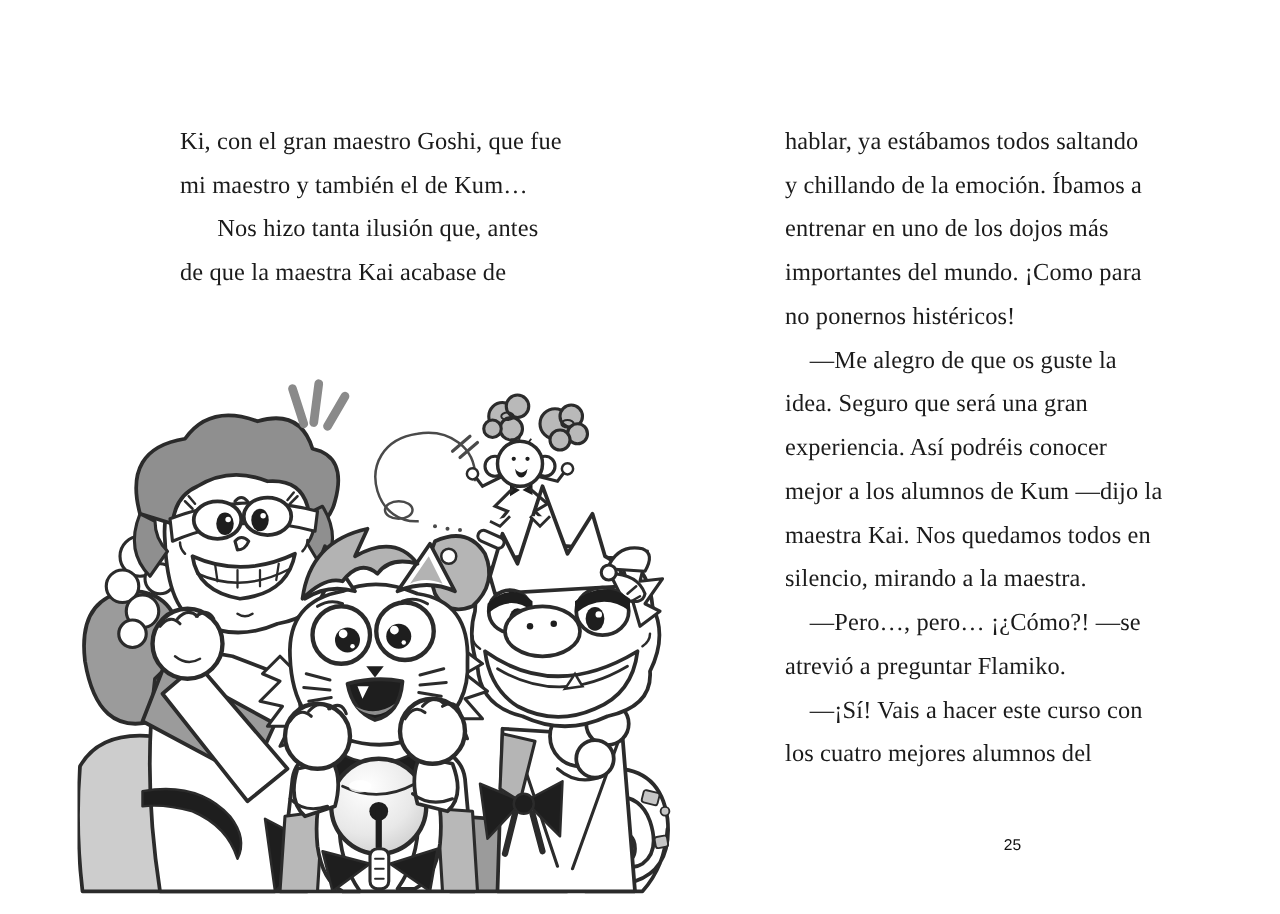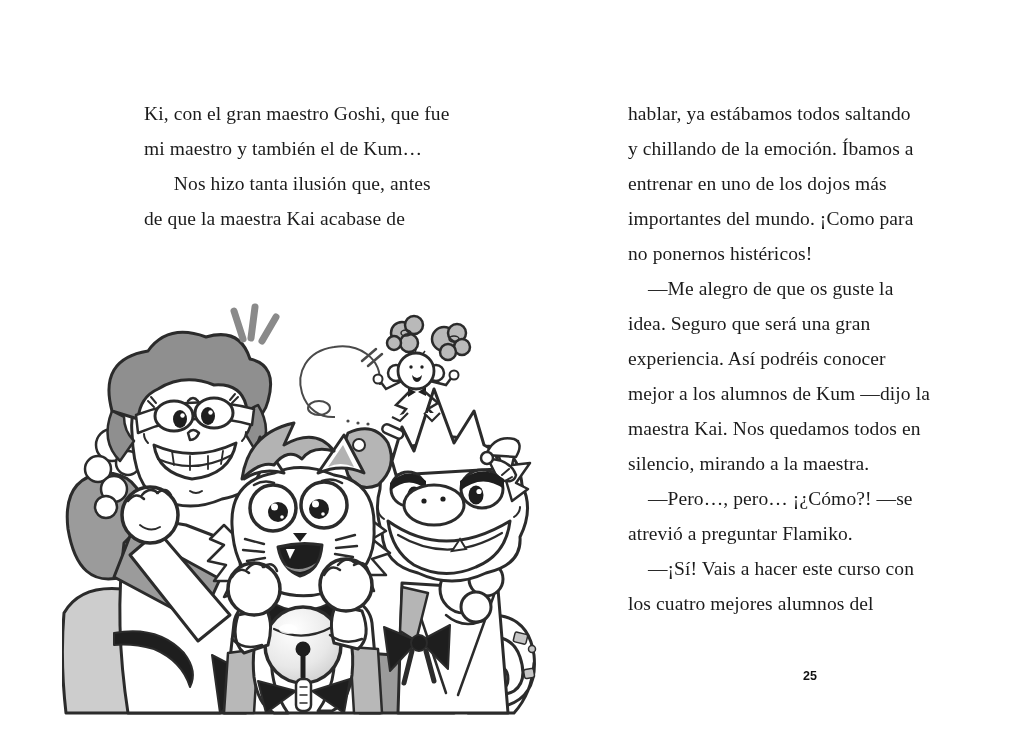--- a/index.html
+++ b/index.html
@@ -8,21 +8,21 @@
     font-family:"Liberation Serif", serif;color:#1b1b1b;margin-left:44px;
   }
   .page-text{
     position:absolute;font-size:19.5px;line-height:35px;white-space:pre-line;
     color:#1b1b1b;letter-spacing:0.1px;
   }
   .page-text.left{left:100px;top:96px;width:440px;}
   .page-text.right{left:584px;top:96px;width:400px;}
   .page-number{
     position:absolute;left:613px;top:669px;width:306px;text-align:center;
-    font-family:"Liberation Sans", sans-serif;font-weight:bold;font-size:12.5px;color:#111;
+    font-family:"Liberation Sans", sans-serif;font-weight:normal;font-size:12.5px;color:#111;
   }
   .illustration{position:absolute;left:18px;top:293px;width:482px;height:430px;}
   .illustration *{vector-effect:none;}
   .ink{stroke:#2b2b2b;stroke-linejoin:round;stroke-linecap:round;}
 </style>
 </head>
 <body>
 
 <div class="spread">
 

